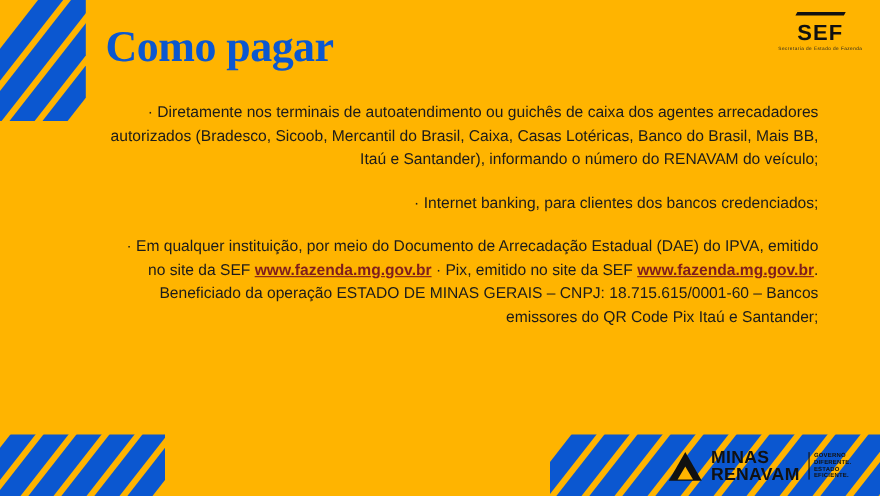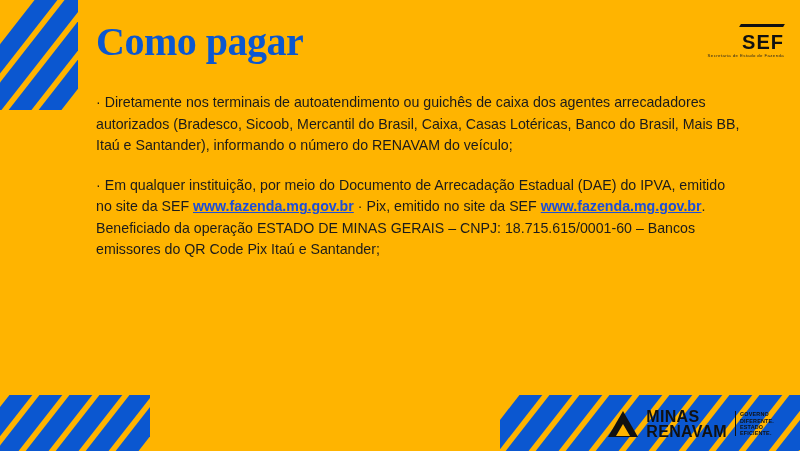--- a/index.html
+++ b/index.html
@@ -46,22 +46,22 @@
     right: 0;
     bottom: 0;
     width: 300px;
     height: 56px;
   }
 
   
   #sef-logo {
     position: absolute;
     right: 16px;
-    top: 16px;
-    text-align: right;
+    top: 4px;
+    text-align: center;
     color: #1a1a1a;
     line-height: 1;
   }
   #sef-logo .sef-mark {
     font-size: 20px;
     font-weight: bold;
     letter-spacing: 1px;
     color: #111;
     font-family: "Liberation Sans", sans-serif;
   }
@@ -97,24 +97,25 @@
     position: absolute;
     left: 96px;
     top: 92px;
     width: 648px;
     color: #1b1b1b;
     font-size: 14.2px;
     line-height: 1.52;
   }
   .para {
     margin: 0 0 18px 0;
+    text-align: right;
   }
   .para:last-child { margin-bottom: 0; }
   .link {
-    color: #1d4ed8;
+    color: #7f1d1d;
     font-weight: bold;
     text-decoration: underline;
   }
 
   
   #mg-logo {
     position: absolute;
     right: 26px;
     bottom: 12px;
     display: flex;
@@ -196,20 +197,21 @@
   <div id="sef-logo">
     <div class="sef-slash"></div>
     <div class="sef-mark">SEF</div>
     <div class="sef-sub">Secretaria de Estado de Fazenda</div>
   </div>
 
   <div id="title">Como pagar</div>
 
   <div id="body-copy">
     <p class="para"><span>· Diretamente nos terminais de autoatendimento ou guichês de caixa dos agentes arrecadadores autorizados (Bradesco, Sicoob, Mercantil do Brasil, Caixa, Casas Lotéricas, Banco do Brasil, Mais BB, Itaú e Santander), informando o número do RENAVAM do veículo;</span></p>
+    <p class="para"><span>· Internet banking, para clientes dos bancos credenciados;</span></p>
     <p class="para"><span>· Em qualquer instituição, por meio do Documento de Arrecadação Estadual (DAE) do IPVA, emitido no site da SEF </span><span class="link">www.fazenda.mg.gov.br</span><span> · Pix, emitido no site da SEF </span><span class="link">www.fazenda.mg.gov.br</span><span>. Beneficiado da operação ESTADO DE MINAS GERAIS – CNPJ: 18.715.615/0001-60 – Bancos emissores do QR Code Pix Itaú e Santander;</span></p>
   </div>
 
   <div id="mg-logo">
     <div id="mg-triangle"></div>
     <div id="mg-wordmark">
       <div>MINAS</div>
       <div>RENAVAM</div>
     </div>
     <div id="mg-tagline">

